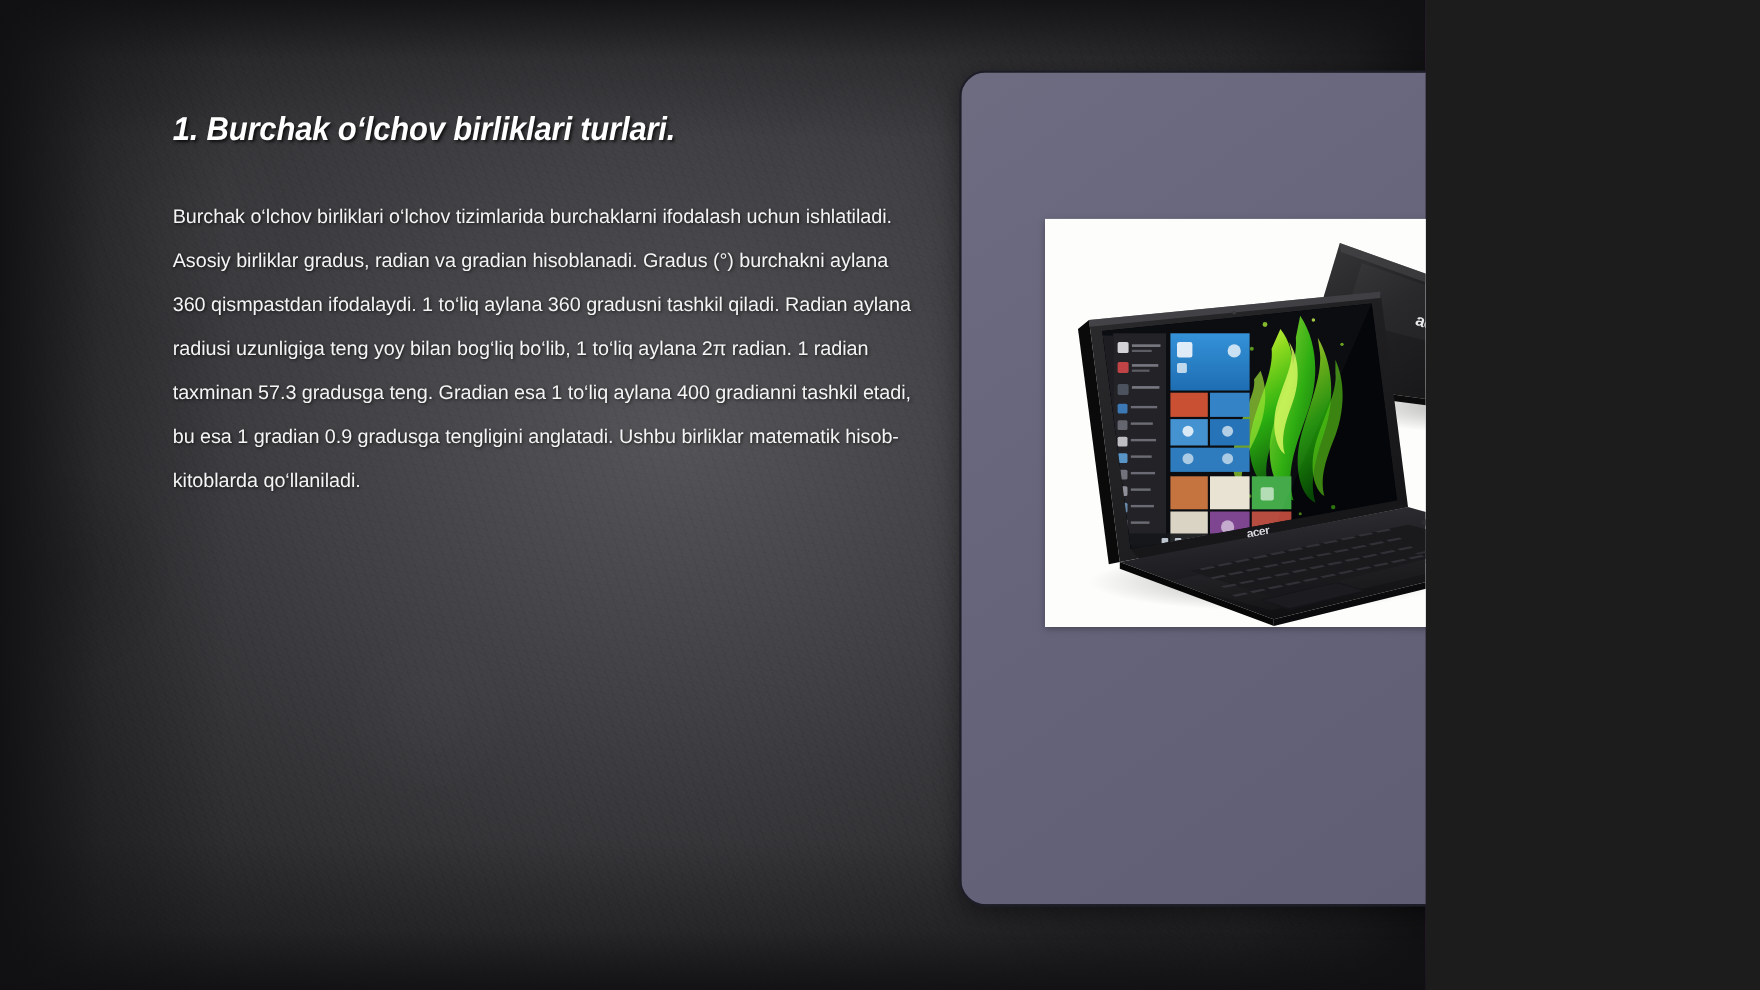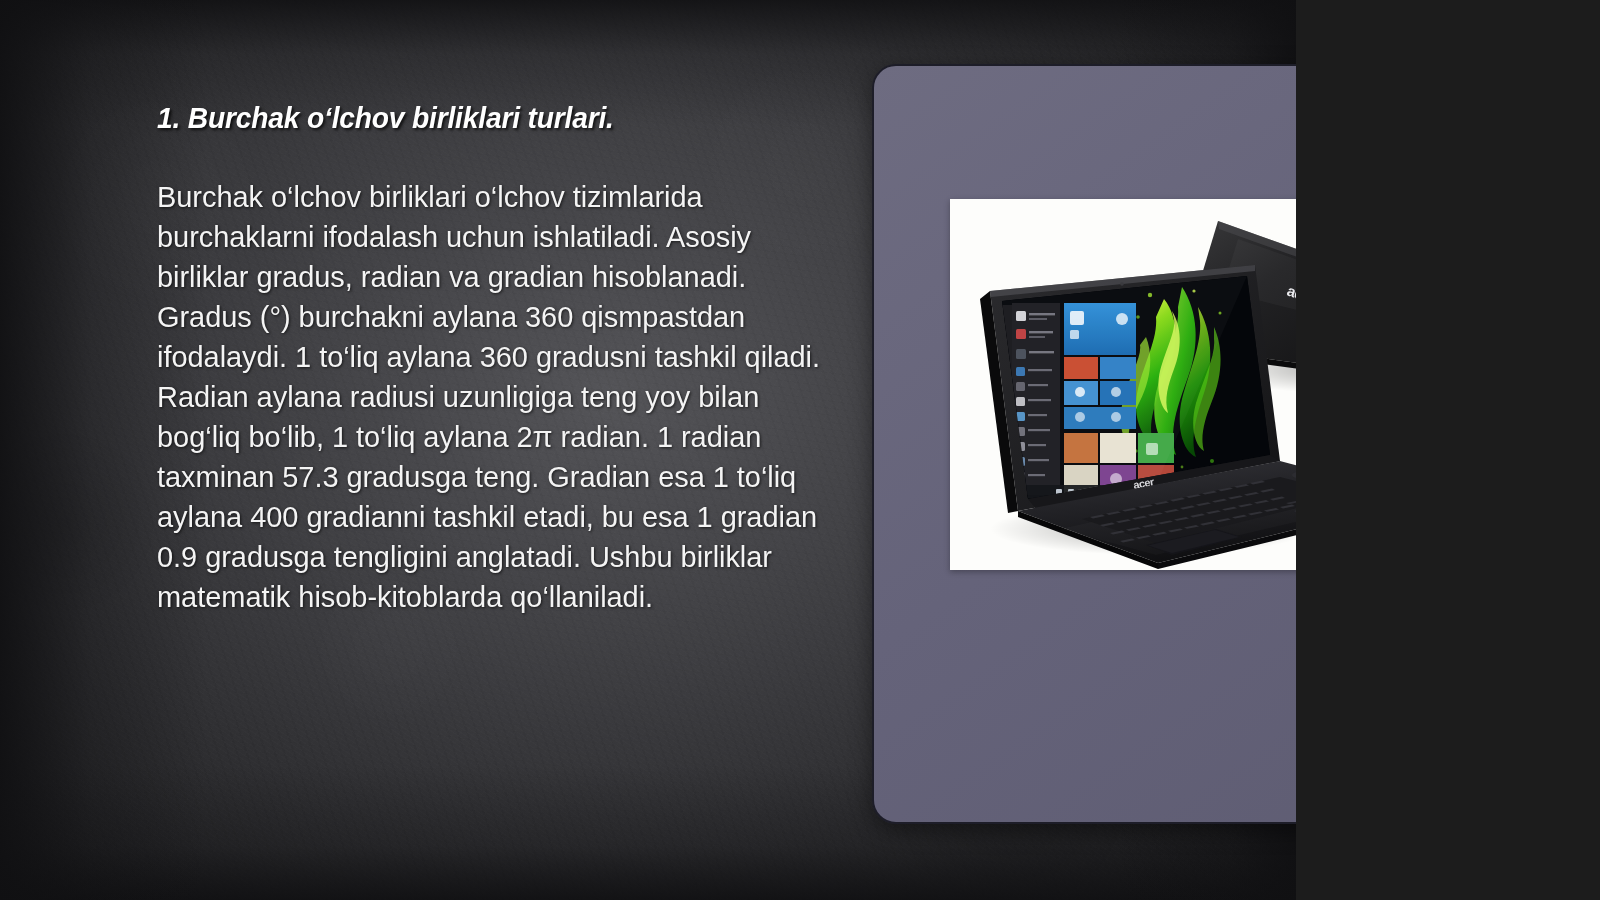--- a/index.html
+++ b/index.html
@@ -76,21 +76,21 @@
     font-style: italic;
     color: #ffffff;
     letter-spacing: -0.2px;
     transform: scaleX(0.94);
     transform-origin: left center;
     text-shadow: 2px 2px 3px rgba(0,0,0,0.75);
   }
   .slide-body {
     margin: 0;
     margin-top: 42px;
-    font-size: 29px;
+    font-size: 18px;
     line-height: 40px;
     font-weight: 400;
     color: #f4f4f4;
     letter-spacing: -0.05px;
     text-shadow: 1px 1px 3px rgba(0,0,0,0.7);
     white-space: pre-line;
   }
 
   
   .panel {

